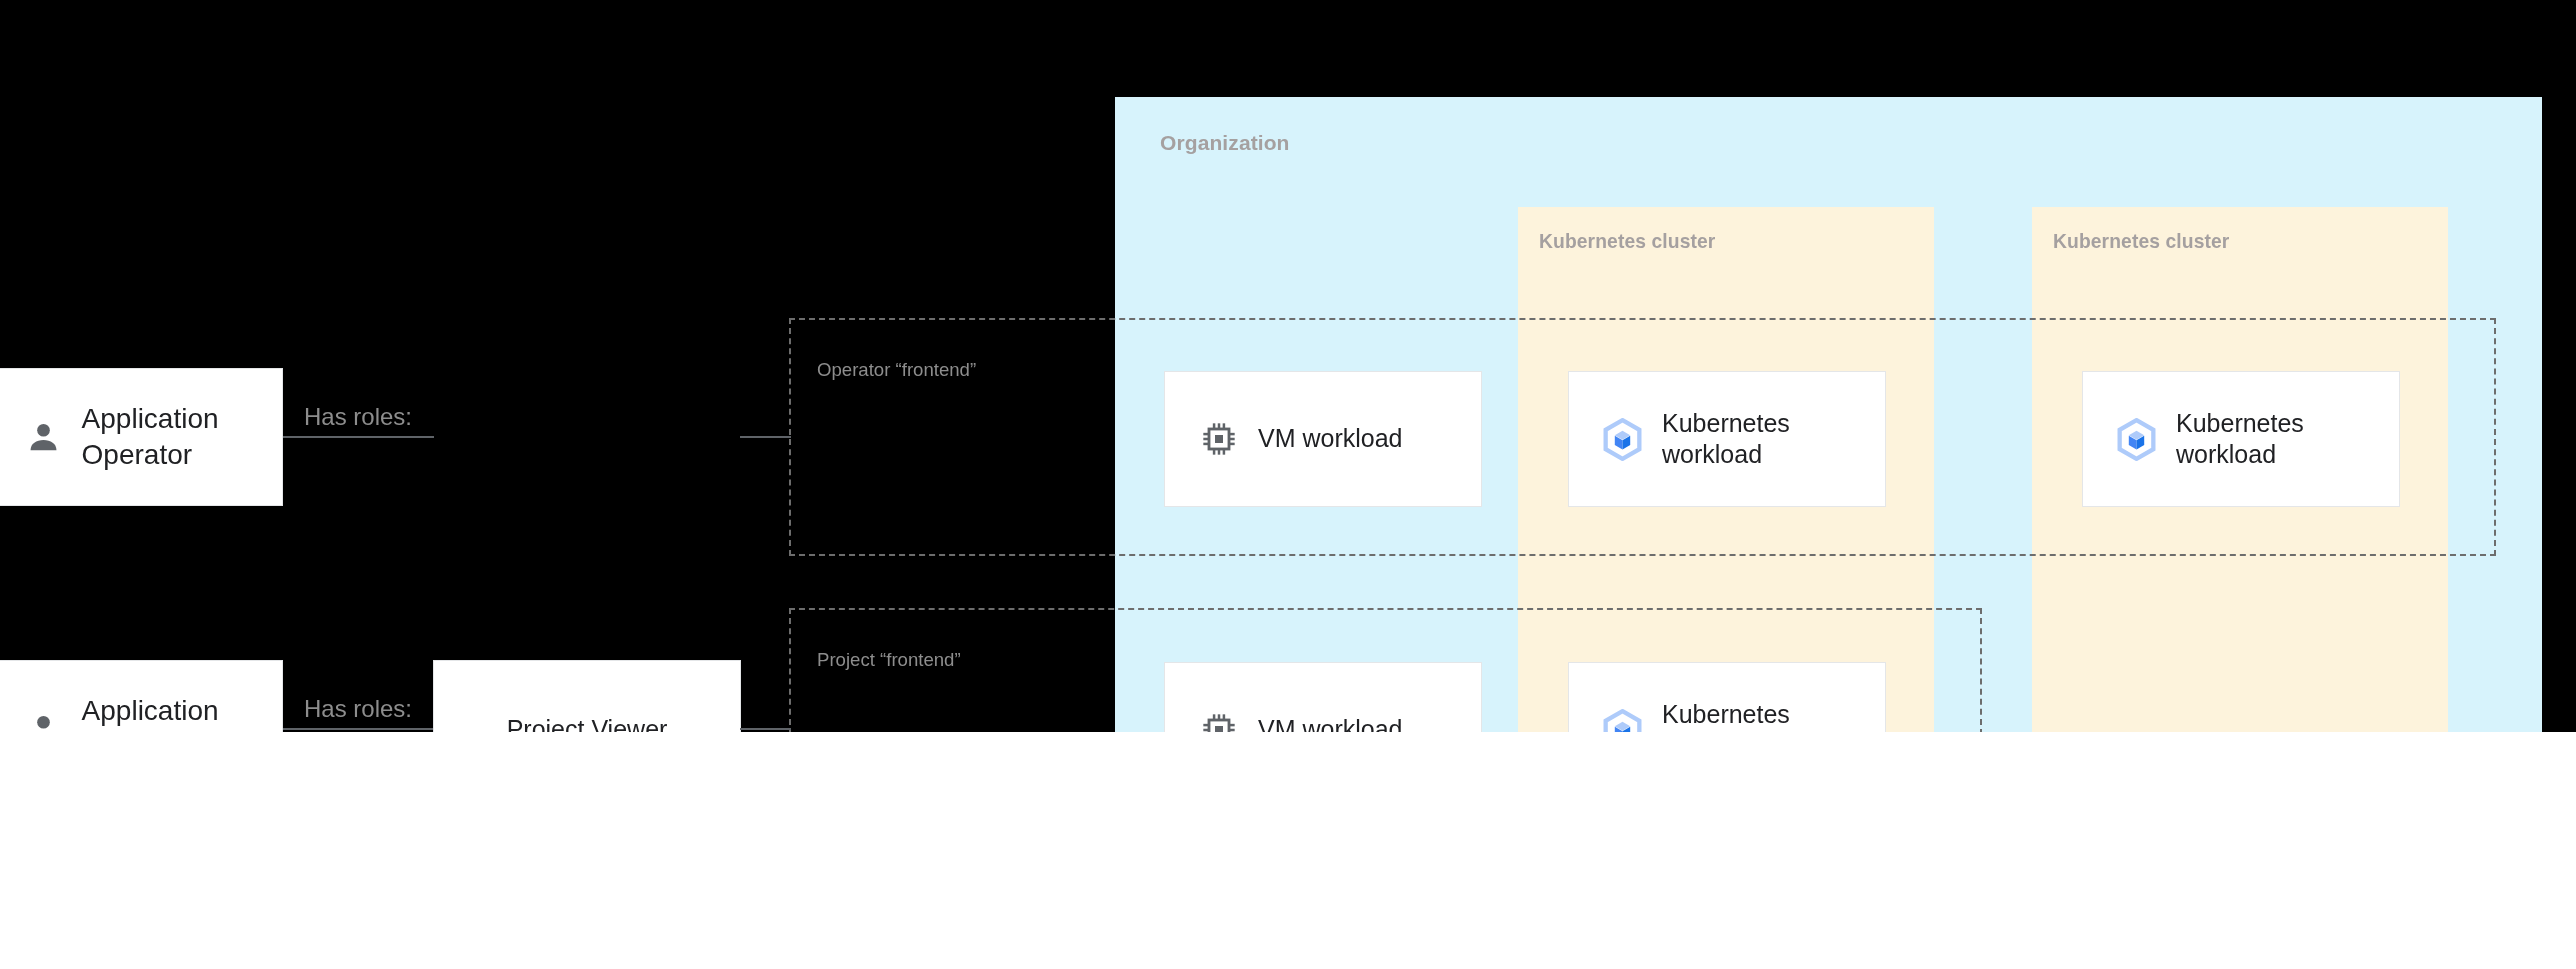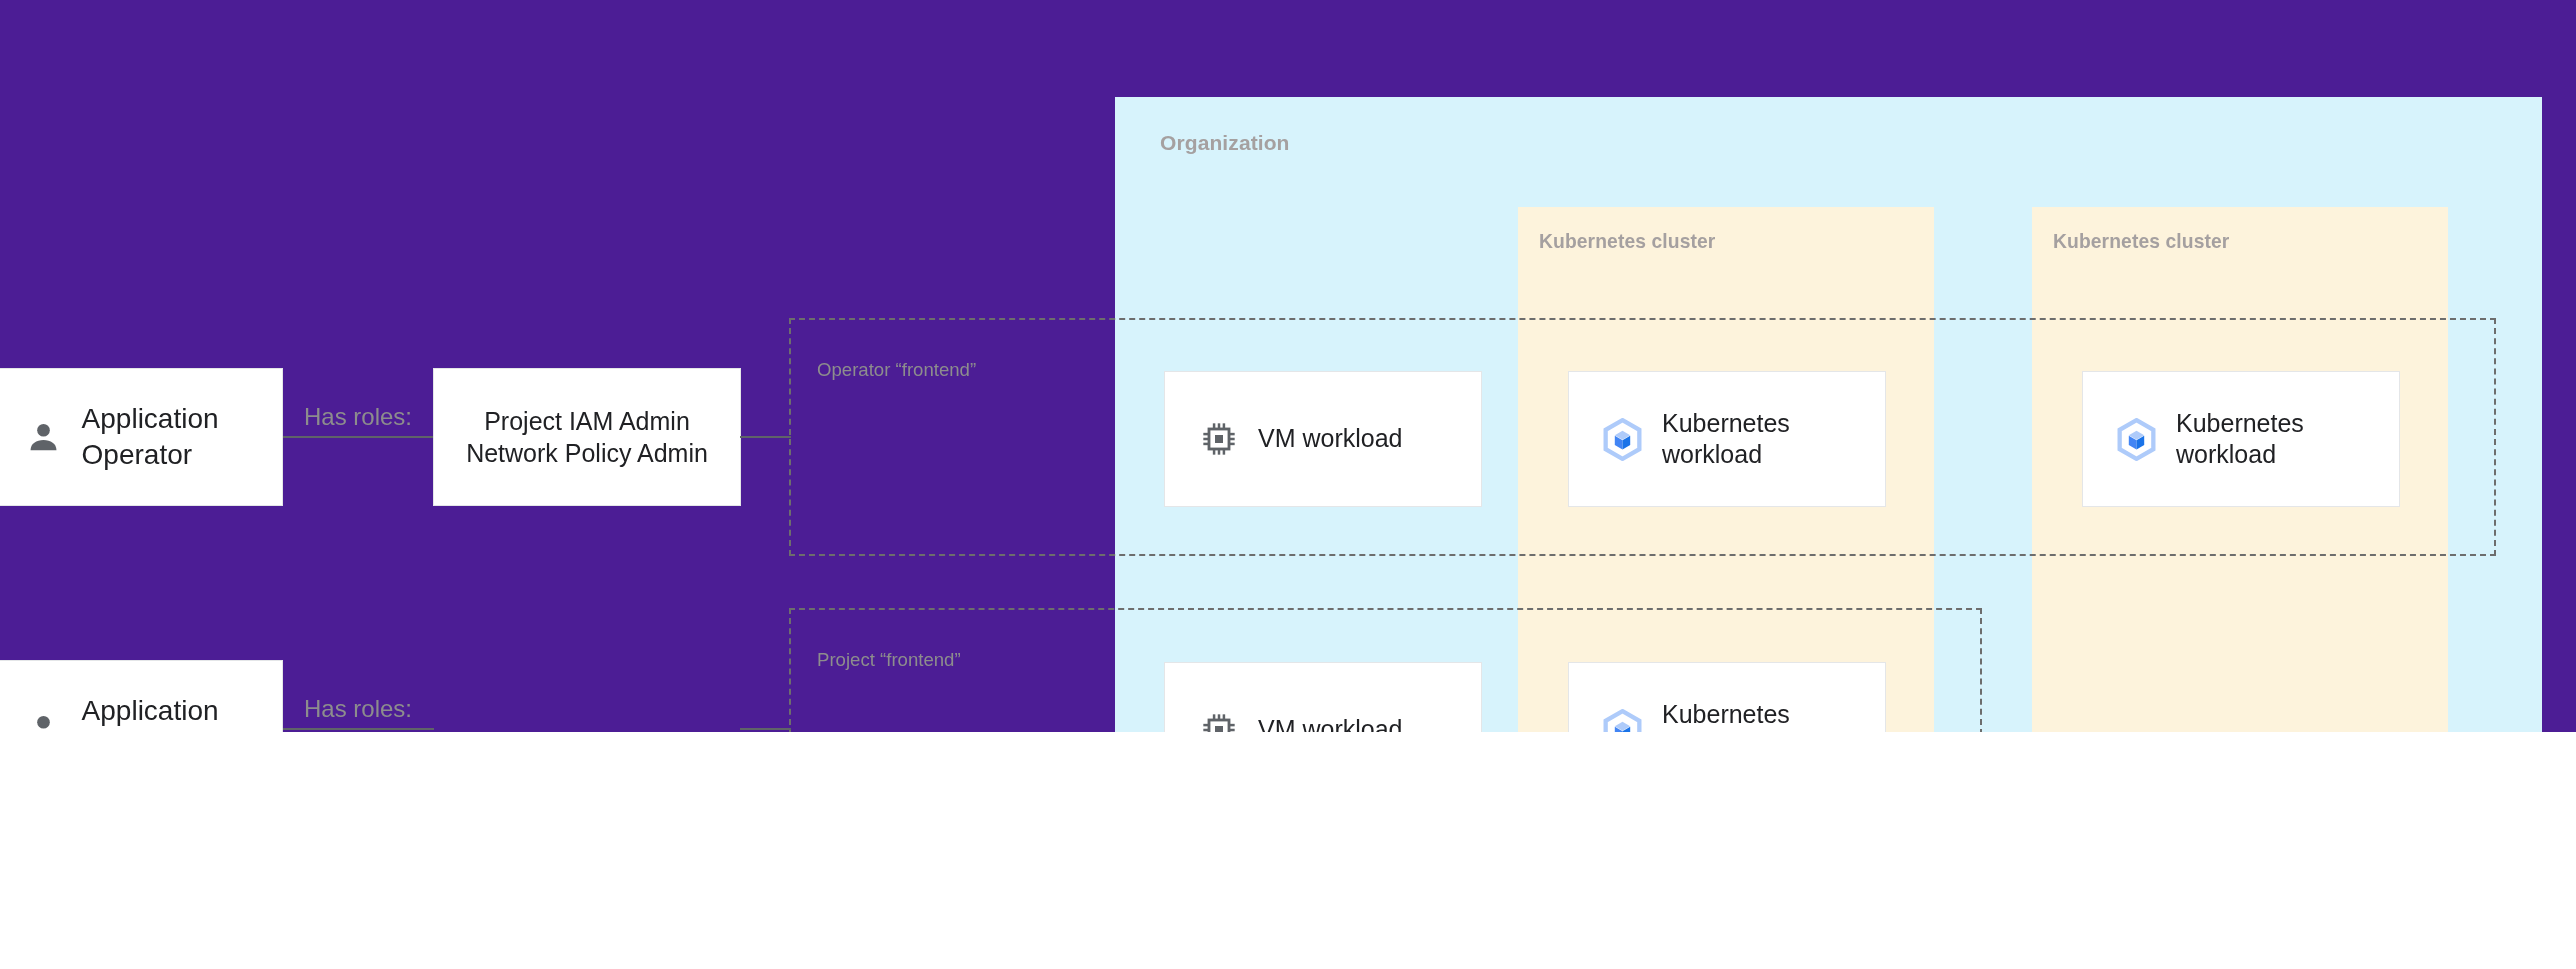--- a/index.html
+++ b/index.html
@@ -4,21 +4,21 @@
 <style>
   html,body{margin:0;padding:0;background:#fff;}
   body{
     font-family:"Liberation Sans", sans-serif;
     -webkit-font-smoothing:antialiased;
   }
   #canvas{
     position:relative;
     width:2576px;
     height:732px;
-    background:#4c1d95;
+    background:#000000;
     overflow:hidden;
   }
 
   
   .org-zone{
     position:absolute;
     left:1115px; top:97px;
     width:1427px; height:843px;
     background:#d7f3fc;
   }
@@ -186,38 +186,38 @@
         <circle cx="12" cy="7.3" r="4.1" fill="#5f6368"></circle>
         <path d="M3.6 20.2c0-4.2 3.8-6.6 8.4-6.6s8.4 2.4 8.4 6.6z" fill="#5f6368"></path>
       </svg>
     </span>
     <span class="actor-label">Application Operator</span>
   </div>
 
   <div class="connector conn-a1"></div>
   <div class="conn-label conn-label-1">Has roles:</div>
 
-  <div class="node-box role-box role-1">
-    <span class="role-label">Project IAM Admin Network Policy Admin</span>
-  </div>
   <div class="connector conn-b1"></div>
 
   <div class="node-box actor-box actor-2">
     <span class="card-icon">
       <svg width="37" height="37" viewBox="0 0 24 24" aria-hidden="true">
         <circle cx="12" cy="7.3" r="4.1" fill="#5f6368"></circle>
         <path d="M3.6 20.2c0-4.2 3.8-6.6 8.4-6.6s8.4 2.4 8.4 6.6z" fill="#5f6368"></path>
       </svg>
     </span>
     <span class="actor-label">Application Operator</span>
   </div>
 
   <div class="connector conn-a2"></div>
   <div class="conn-label conn-label-2">Has roles:</div>
 
+  <div class="node-box role-box role-2">
+    <span class="role-label">Project Viewer</span>
+  </div>
   <div class="connector conn-b2"></div>
 
   <div class="workload-card wc-vm-1">
     <span class="card-icon">
       <svg width="40" height="40" viewBox="0 0 24 24" aria-hidden="true">
         <rect x="6" y="6" width="12" height="12" fill="none" stroke="#5f6368" stroke-width="1.7"></rect>
         <rect x="9.6" y="9.6" width="4.8" height="4.8" fill="#5f6368"></rect>
         <g fill="#5f6368">
           <rect x="8.3" y="2.6" width="1.5" height="3.4"></rect>
           <rect x="11.25" y="2.6" width="1.5" height="3.4"></rect>

